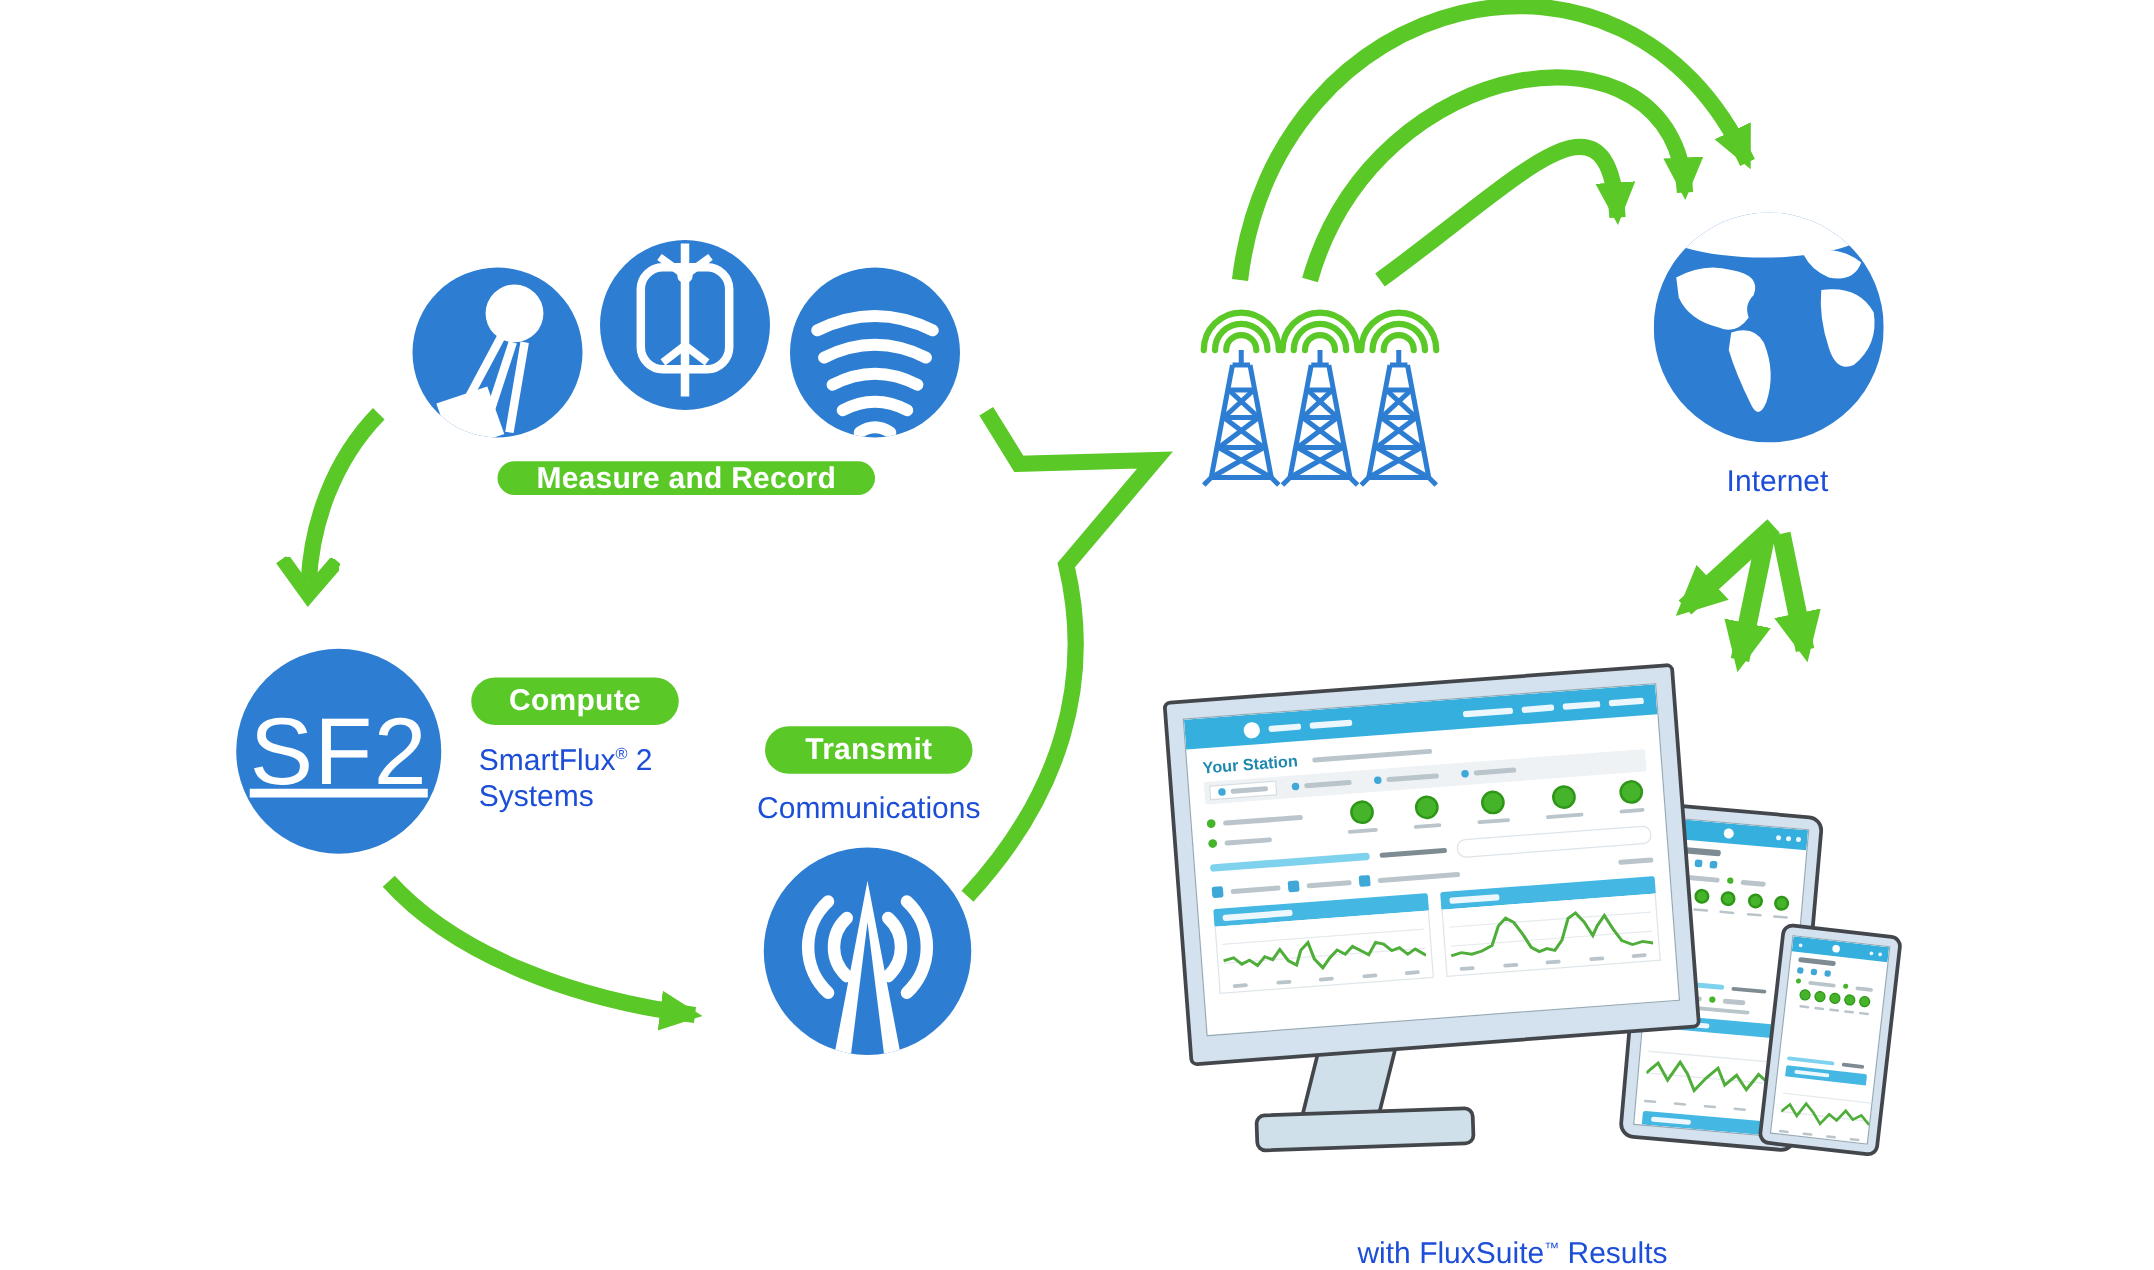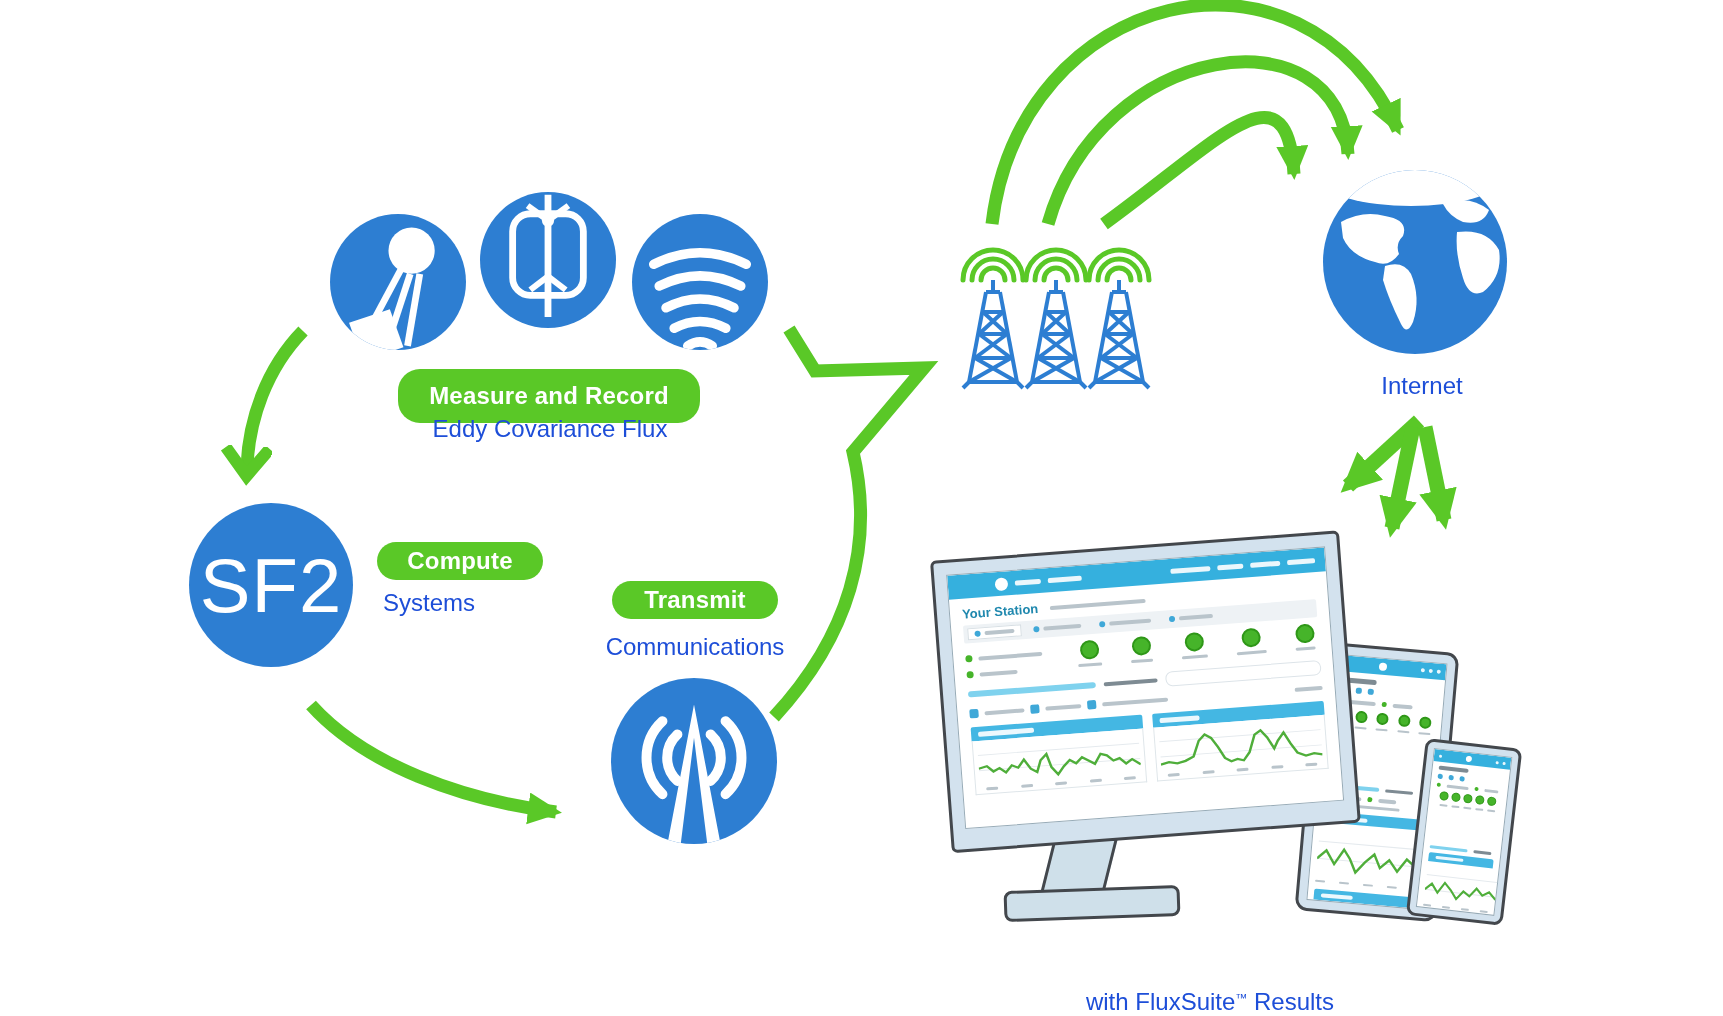--- a/index.html
+++ b/index.html
@@ -141,31 +141,31 @@
       <g fill="none" stroke="#fff" stroke-width="7" stroke-linecap="round">
         <path d="M 16,37 Q 50,20 84,37"></path>
         <path d="M 20,53 Q 50,38 80,53"></path>
         <path d="M 25,69 Q 50,56 75,69"></path>
         <path d="M 31,84 Q 50,74 69,84"></path>
         <path d="M 41,97 Q 50,91 59,97"></path>
       </g>
     </svg>
   </div>
 
-  <div class="pill" style="left:398px; top:369px; width:302px; height:54px;">Measure and Record</div>
+  <div class="pill" style="left:398px; top:369px; width:302px; height:27px;">Measure and Record</div>
 
   <div class="cap center" style="left:400px; top:414px; width:300px;">
-    <div>Eddy Covariance Flux</div>
-  </div>
-
-  <div class="sf2" style="left:189px; top:503px; width:164px; height:164px;">SF2</div>
+  </div>
+
+  <div class="sf2" style="left:189px; top:519px; width:164px; height:164px;text-decoration:underline;">SF2</div>
 
   <div class="pill" style="left:377px; top:542px; width:166px; height:38px;">Compute</div>
 
   <div class="cap" style="left:383px; top:588px; width:230px;">
+    <div><span>SmartFlux</span><span class="supr">®</span><span> 2</span></div>
     <div>Systems</div>
   </div>
 
   <div class="pill" style="left:612px; top:581px; width:166px; height:38px;">Transmit</div>
 
   <div class="cap center" style="left:575px; top:632px; width:240px;">Communications</div>
 
   <div class="bic" style="left:611px; top:678px; width:166px; height:166px;">
     <svg viewBox="0 0 100 100">
       <path d="M 50,16 L 34,100 L 42,100 L 50,36 L 58,100 L 66,100 Z" fill="#fff"></path>

